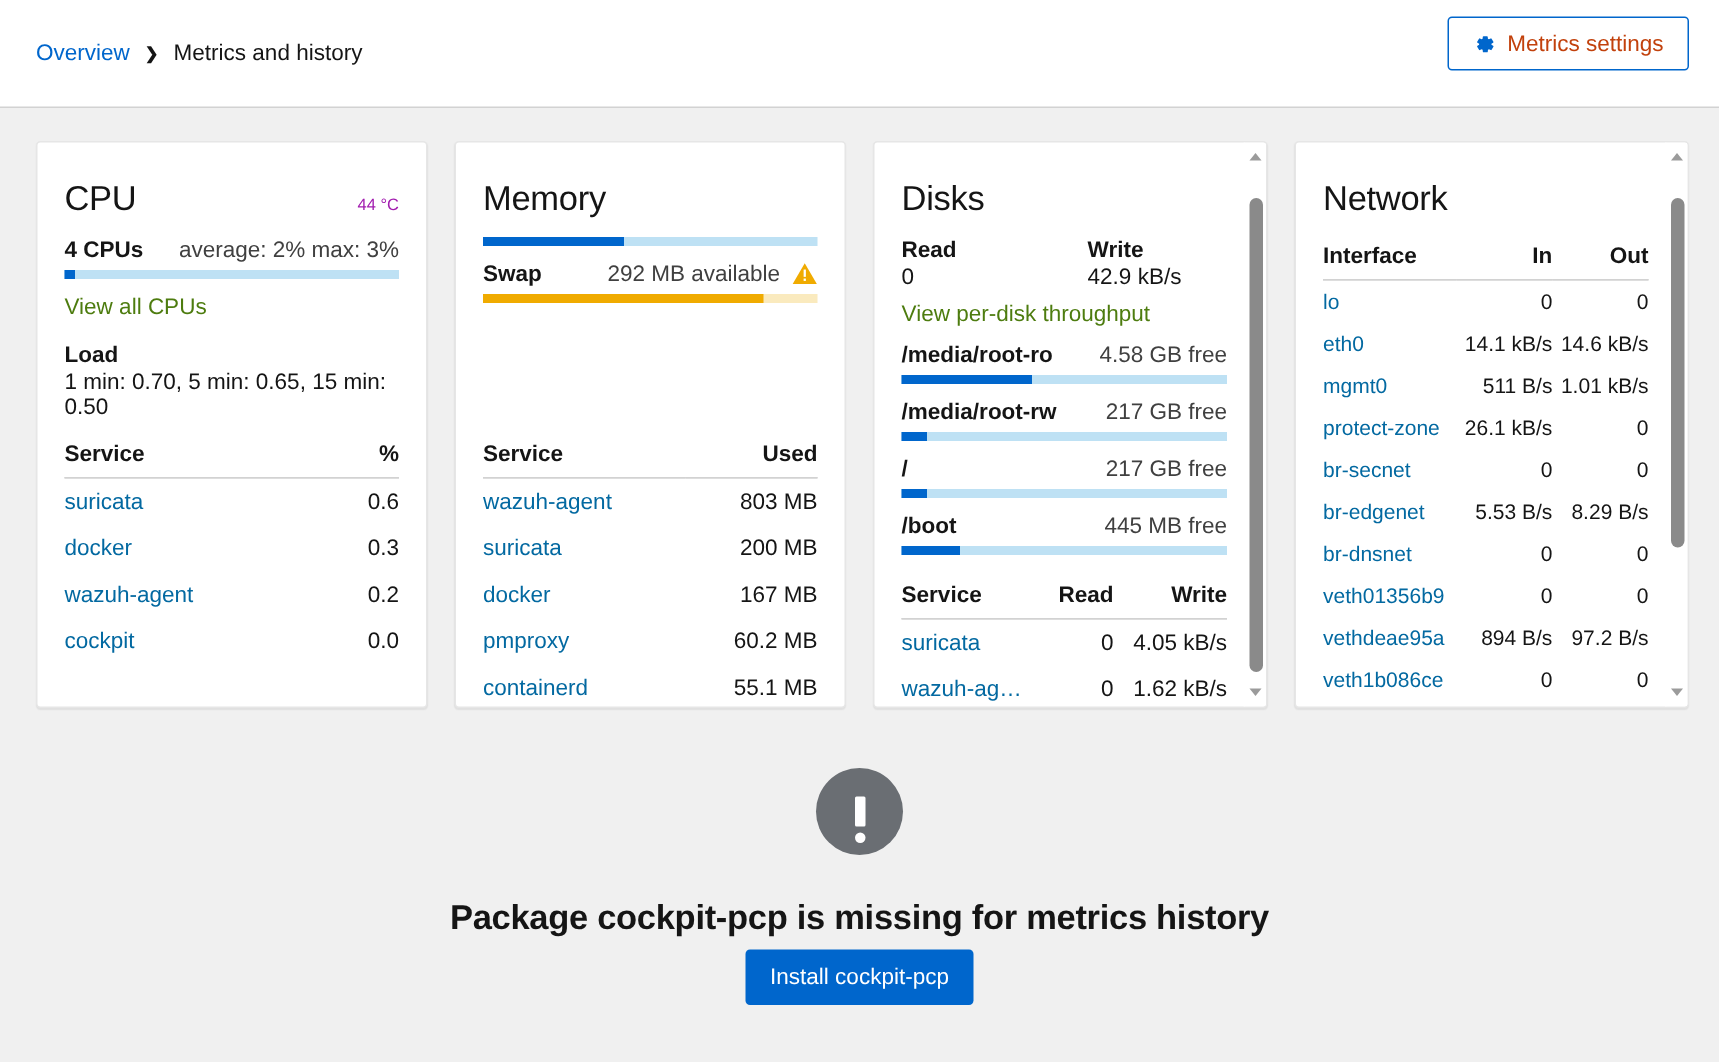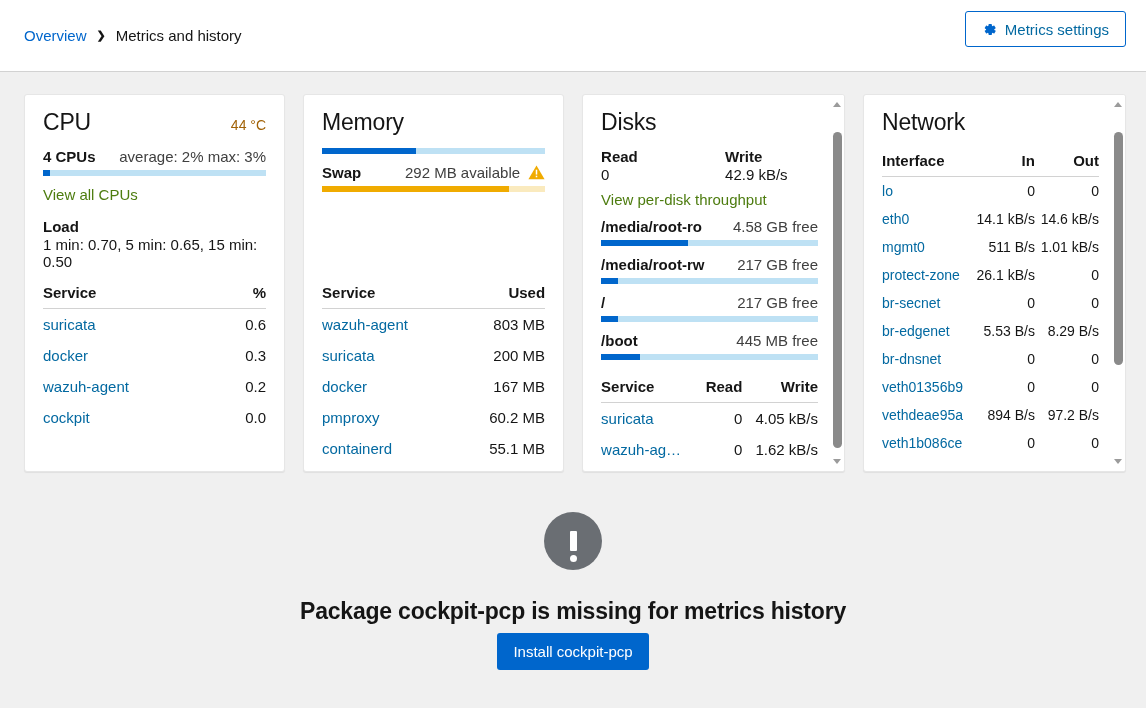--- a/index.html
+++ b/index.html
@@ -30,21 +30,21 @@
     display: inline-flex; align-items: center;
   }
   .crumb-current { color: #151515; font-size: 15px; }
 
   .settings-btn {
     position: absolute; right: 20px; top: 11px;
     height: 36px;
     background: #fff;
     border: 1px solid #06c;
     border-radius: 3px;
-    color: #0369a1;
+    color: #c2410c;
     font-size: 15px;
     font-family: "Liberation Sans", sans-serif;
     padding: 0 16px;
     display: inline-flex; align-items: center; gap: 8px;
     cursor: pointer;
   }
 
   
   .cards {
     display: flex;
@@ -57,31 +57,31 @@
     border: 1px solid #e6e6e6;
     border-radius: 3px;
     box-shadow: 0 1px 1px rgba(3,3,3,0.07);
     width: 270px;
     height: 378px;
     position: relative;
     overflow: hidden;
   }
   .card.wide { width: 272px; }
   .card-inner {
-    padding: 14px 18px 0 18px;
+    padding: 24px 18px 0 18px;
     height: 100%;
   }
   .card-inner.scrolled { padding-right: 26px; }
 
   .card-title-row {
     display: flex; align-items: baseline; justify-content: space-between;
     margin-bottom: 12px;
   }
   .card-title { font-size: 23px; font-weight: 400; letter-spacing: -0.2px; }
-  .card-title-extra { font-size: 14px; color: #a16207; }
+  .card-title-extra { font-size: 11px; color: #a21caf; }
 
   
   .metric-line {
     display: flex; justify-content: space-between; align-items: center;
     font-size: 15px;
     margin-top: 2px;
   }
   .metric-label { font-weight: bold; font-size: 15px; }
   .metric-value { font-size: 15px; color: #404040; }
 

